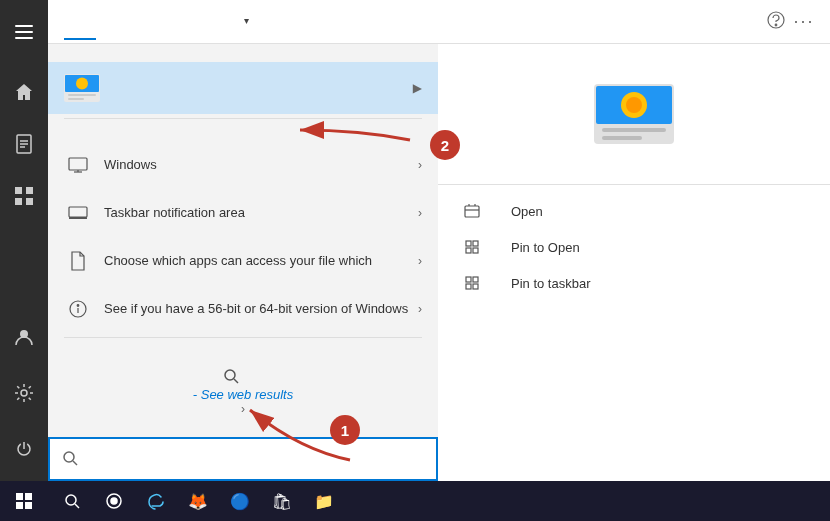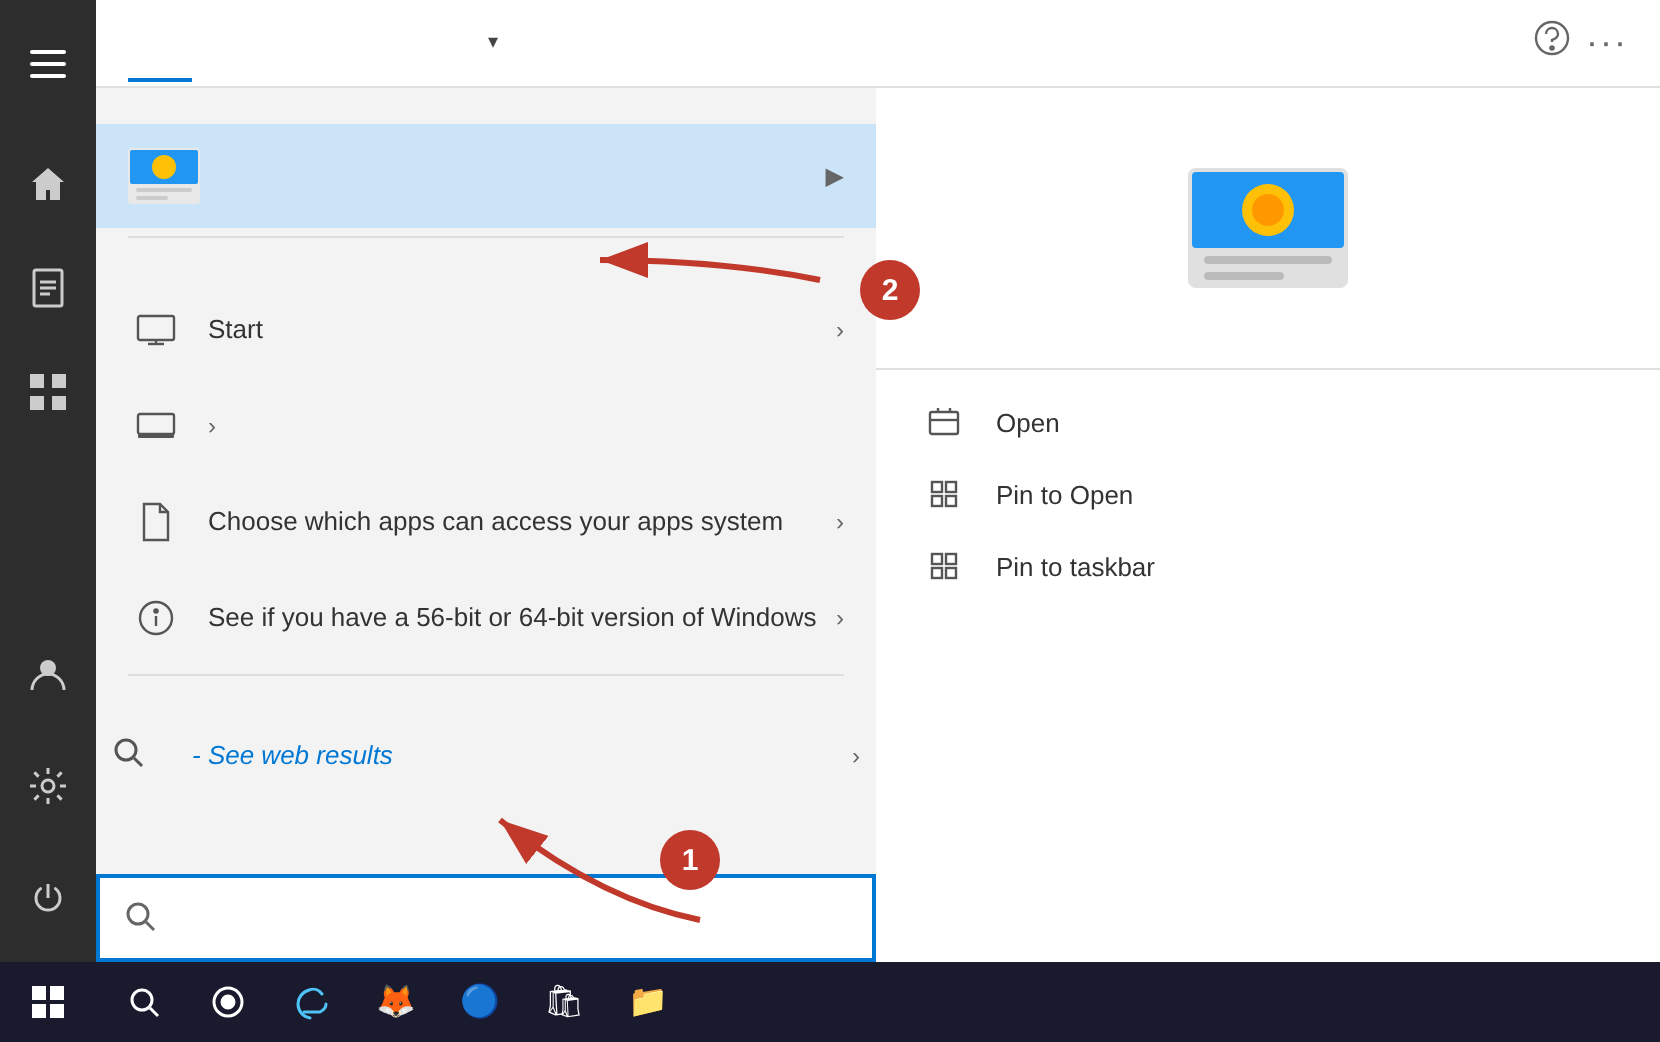--- a/index.html
+++ b/index.html
@@ -195,22 +195,23 @@
       align-items: center;
       justify-content: center;
       color: #555;
       font-size: 16px;
     }
     .settings-text { flex: 1; font-size: 13px; color: #333; line-height: 1.3; }
     .settings-arrow { color: #666; font-size: 12px; }
     .web-item {
       display: flex;
       align-items: center;
-      padding: 8px 8px;
+      padding: 8px 32px;
       cursor: pointer;
+      flex-direction: column;
     }
     .web-icon { width: 28px; margin-right: 12px; color: #555; font-size: 14px; }
     .web-text { flex: 1; font-size: 13px; color: #333; }
     .web-text .web-query { font-weight: 500; }
     .web-text .web-see { color: #0078d4; font-style: italic; }
 
     
     .search-box {
       height: 44px;
       border-top: 1px solid #ccc;
@@ -254,21 +255,21 @@
 
     .action-list {
       width: 100%;
       padding: 0 16px;
     }
     .action-item {
       display: flex;
       align-items: flex-end;
       padding: 10px 8px;
       cursor: pointer;
-      gap: 16px;
+      gap: 29px;
     }
     .action-icon { width: 20px; color: #555; font-size: 14px; display: flex; align-items: center; justify-content: center; }
     .action-text { font-size: 13px; color: #333; }
 
     
     .anno-circle {
       position: absolute;
       border-radius: 50%;
       background: #c0392b;
       color: white;
@@ -402,42 +403,43 @@
       <div class="section-label"></div>
 
       <div class="settings-item">
         <div class="settings-icon">
           <svg width="20" height="16" viewBox="0 0 20 16" fill="none" stroke="#555" stroke-width="1.2">
             <rect x="1" y="1" width="18" height="12" rx="1"></rect>
             <line x1="6" y1="15" x2="14" y2="15"></line>
             <line x1="10" y1="13" x2="10" y2="15"></line>
           </svg>
         </div>
-        <div class="settings-text">Start</div>
+        <div class="settings-text">Windows</div>
         <div class="settings-arrow">›</div>
       </div>
 
       <div class="settings-item">
         <div class="settings-icon">
           <svg width="20" height="14" viewBox="0 0 20 14" fill="none" stroke="#555" stroke-width="1.2">
             <rect x="1" y="1" width="18" height="10" rx="1"></rect>
             <rect x="1" y="11" width="18" height="2" rx="0.5" fill="#555" stroke="none"></rect>
           </svg>
         </div>
+        <div class="settings-text">Taskbar notification area</div>
         <div class="settings-arrow">›</div>
       </div>
 
       <div class="settings-item">
         <div class="settings-icon">
           <svg width="18" height="20" viewBox="0 0 18 20" fill="none" stroke="#555" stroke-width="1.2">
             <path d="M3 1h8l4 4v14H3V1z"></path>
             <path d="M11 1v4h4"></path>
           </svg>
         </div>
-        <div class="settings-text">Choose which apps can access your apps system</div>
+        <div class="settings-text">Choose which apps can access your file which</div>
         <div class="settings-arrow">›</div>
       </div>
 
       <div class="settings-item">
         <div class="settings-icon">
           <svg width="18" height="18" viewBox="0 0 18 18" fill="none" stroke="#555" stroke-width="1.2">
             <circle cx="9" cy="9" r="8"></circle>
             <line x1="9" y1="8" x2="9" y2="13"></line>
             <circle cx="9" cy="5.5" r="0.8" fill="#555"></circle>
           </svg>

